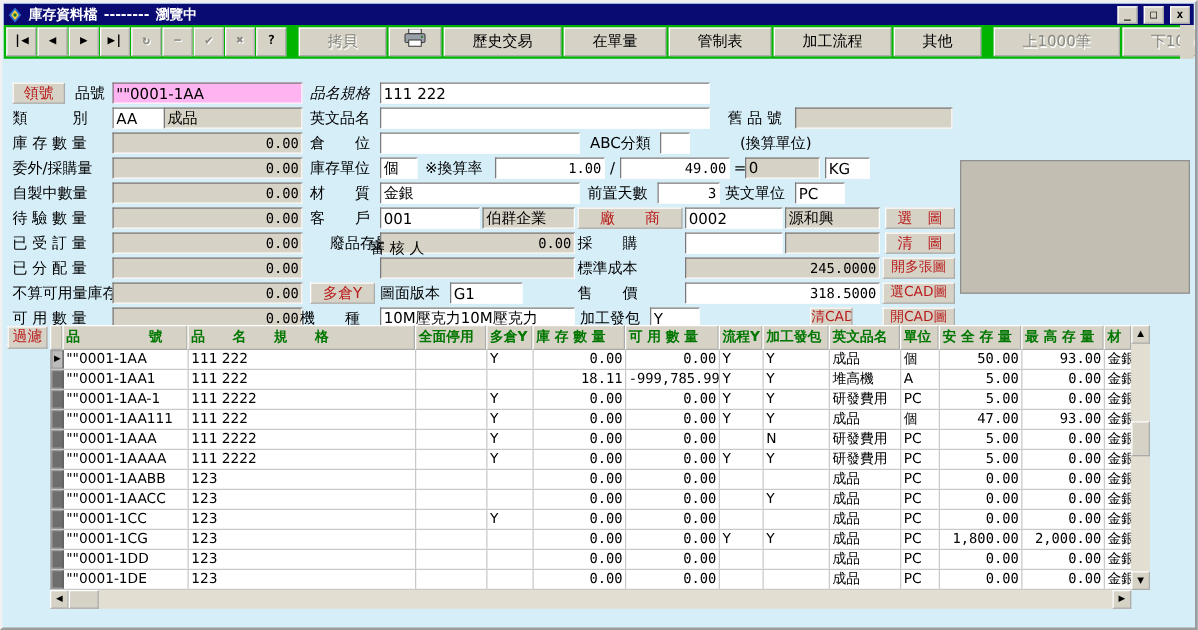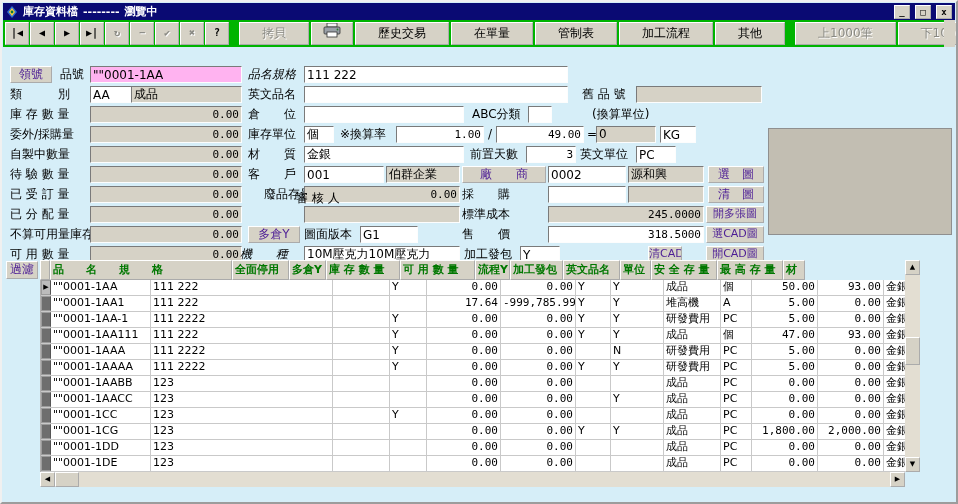--- a/index.html
+++ b/index.html
@@ -36,21 +36,21 @@
   .tab.active{background:#b9e2f4;}
   
   .lbl{position:absolute;height:17px;line-height:17px;white-space:pre;font-size:12px;}
   .fld{position:absolute;height:17px;line-height:15px;border:1px solid;border-color:#7a7a7a #fdfdfd #fdfdfd #7a7a7a;
     background:#fff;padding:0 2px;font-size:12px;overflow:hidden;white-space:pre;}
   input.fld{outline:none;margin:0;font-family:"DejaVu Sans",sans-serif;}
   .fld.ro{background:#d6d2c6;}
   .fld.num{text-align:right;font-family:"DejaVu Sans Mono",monospace;font-size:11px;}
   .fld.pink{background:#ffb3f0;}
   .btn{position:absolute;height:17px;background:#d6d2c6;border:1px outset #fff;text-align:center;
-    font-size:12px;line-height:14px;padding:0;color:#4c1d95;white-space:pre;overflow:hidden;}
+    font-size:12px;line-height:14px;padding:0;color:#b91c1c;white-space:pre;overflow:hidden;}
   .preview{position:absolute;left:766px;top:126px;width:184px;height:107px;background:#c2beb2;border:1px solid #8f8f8f;}
   
   .grid-header{position:absolute;left:38px;top:258px;height:20px;display:flex;}
   .hcell{height:20px;background:#d6d2c6;border:1px outset #fff;color:#007700;font-weight:bold;
     font-size:11px;line-height:17px;padding:0 2px;overflow:hidden;white-space:pre;flex:none;}
   .grid-body{position:absolute;left:38px;top:278px;width:865px;height:192px;background:#fff;border-left:1px solid #b0b0b0;}
   .grow{display:flex;height:16px;border-bottom:1px solid #c9c9c9;background:#fff;}
   .cell{height:15px;border-right:1px solid #c9c9c9;font-size:11px;line-height:14px;
     padding:0 2px;overflow:hidden;white-space:pre;flex:none;}
   .cell.sel{width:10px;padding:0;background:#6e6e6e;border:1px solid #9c9c9c;border-right:1px solid #555;}
@@ -210,34 +210,35 @@
 
   
   <div class="btn" style="left:246px;top:224px;width:52px;">多倉Y</div>
   <span class="lbl" style="left:302px;top:224px;">圖面版本</span>
   <input class="fld" style="left: 358px; top: 224px; width: 58px;" value="G1">
   <span class="lbl" style="left:460px;top:224px;">售　　價</span>
   <input class="fld num" style="left: 546px; top: 224px; width: 156px;" value="318.5000">
   <div class="btn" style="left:704px;top:224px;width:58px;font-size:11px;">選CAD圖</div>
 
   
-  <span class="lbl" style="left:238px;top:244px;font-style:italic;">機　　種</span>
+  <span class="lbl" style="left:238px;top:244px;">機　　種</span>
   <input class="fld" style="left: 302px; top: 244px; width: 156px;" value="10M壓克力10M壓克力">
   <span class="lbl" style="left:462px;top:244px;">加工發包</span>
   <input class="fld" style="left: 518px; top: 244px; width: 40px;" value="Y">
   <div class="btn" style="left:646px;top:244px;width:34px;font-size:11px;">清CAD圖</div>
   <div class="btn" style="left:704px;top:244px;width:58px;font-size:11px;">開CAD圖</div>
 
   
   <div class="preview"></div>
 
   
   <div class="btn" style="left:4px;top:259px;width:32px;height:18px;line-height:15px;">過濾</div>
   <div class="grid-header" id="grid-header">
       <div class="hcell c-sel"></div>
+      <div class="hcell c-no">品　　　　　號</div>
       <div class="hcell c-name">品　　名　　規　　格</div>
       <div class="hcell c-stop">全面停用</div>
       <div class="hcell c-multi">多倉Y</div>
       <div class="hcell c-qty">庫 存 數 量</div>
       <div class="hcell c-avail">可 用 數 量</div>
       <div class="hcell c-flow">流程Y</div>
       <div class="hcell c-sub">加工發包</div>
       <div class="hcell c-cat">英文品名</div>
       <div class="hcell c-unit">單位</div>
       <div class="hcell c-safe">安 全 存 量</div>
@@ -260,21 +261,21 @@
         <div class="cell c-safe">50.00</div>
         <div class="cell c-max">93.00</div>
         <div class="cell c-mat">金銀</div>
       </div>
       <div class="grow">
         <div class="cell sel"></div>
         <div class="cell c-no">""0001-1AA1</div>
         <div class="cell c-name">111 222</div>
         <div class="cell c-stop"></div>
         <div class="cell c-multi"></div>
-        <div class="cell c-qty">17.64</div>
+        <div class="cell c-qty">18.11</div>
         <div class="cell c-avail">-999,785.99</div>
         <div class="cell c-flow">Y</div>
         <div class="cell c-sub">Y</div>
         <div class="cell c-cat">堆高機</div>
         <div class="cell c-unit">A</div>
         <div class="cell c-safe">5.00</div>
         <div class="cell c-max">0.00</div>
         <div class="cell c-mat">金銀</div>
       </div>
       <div class="grow">

